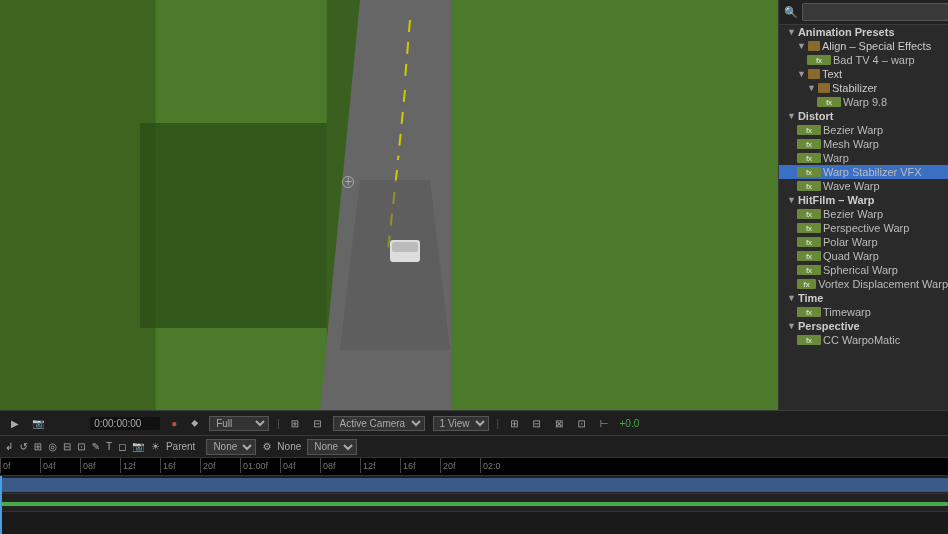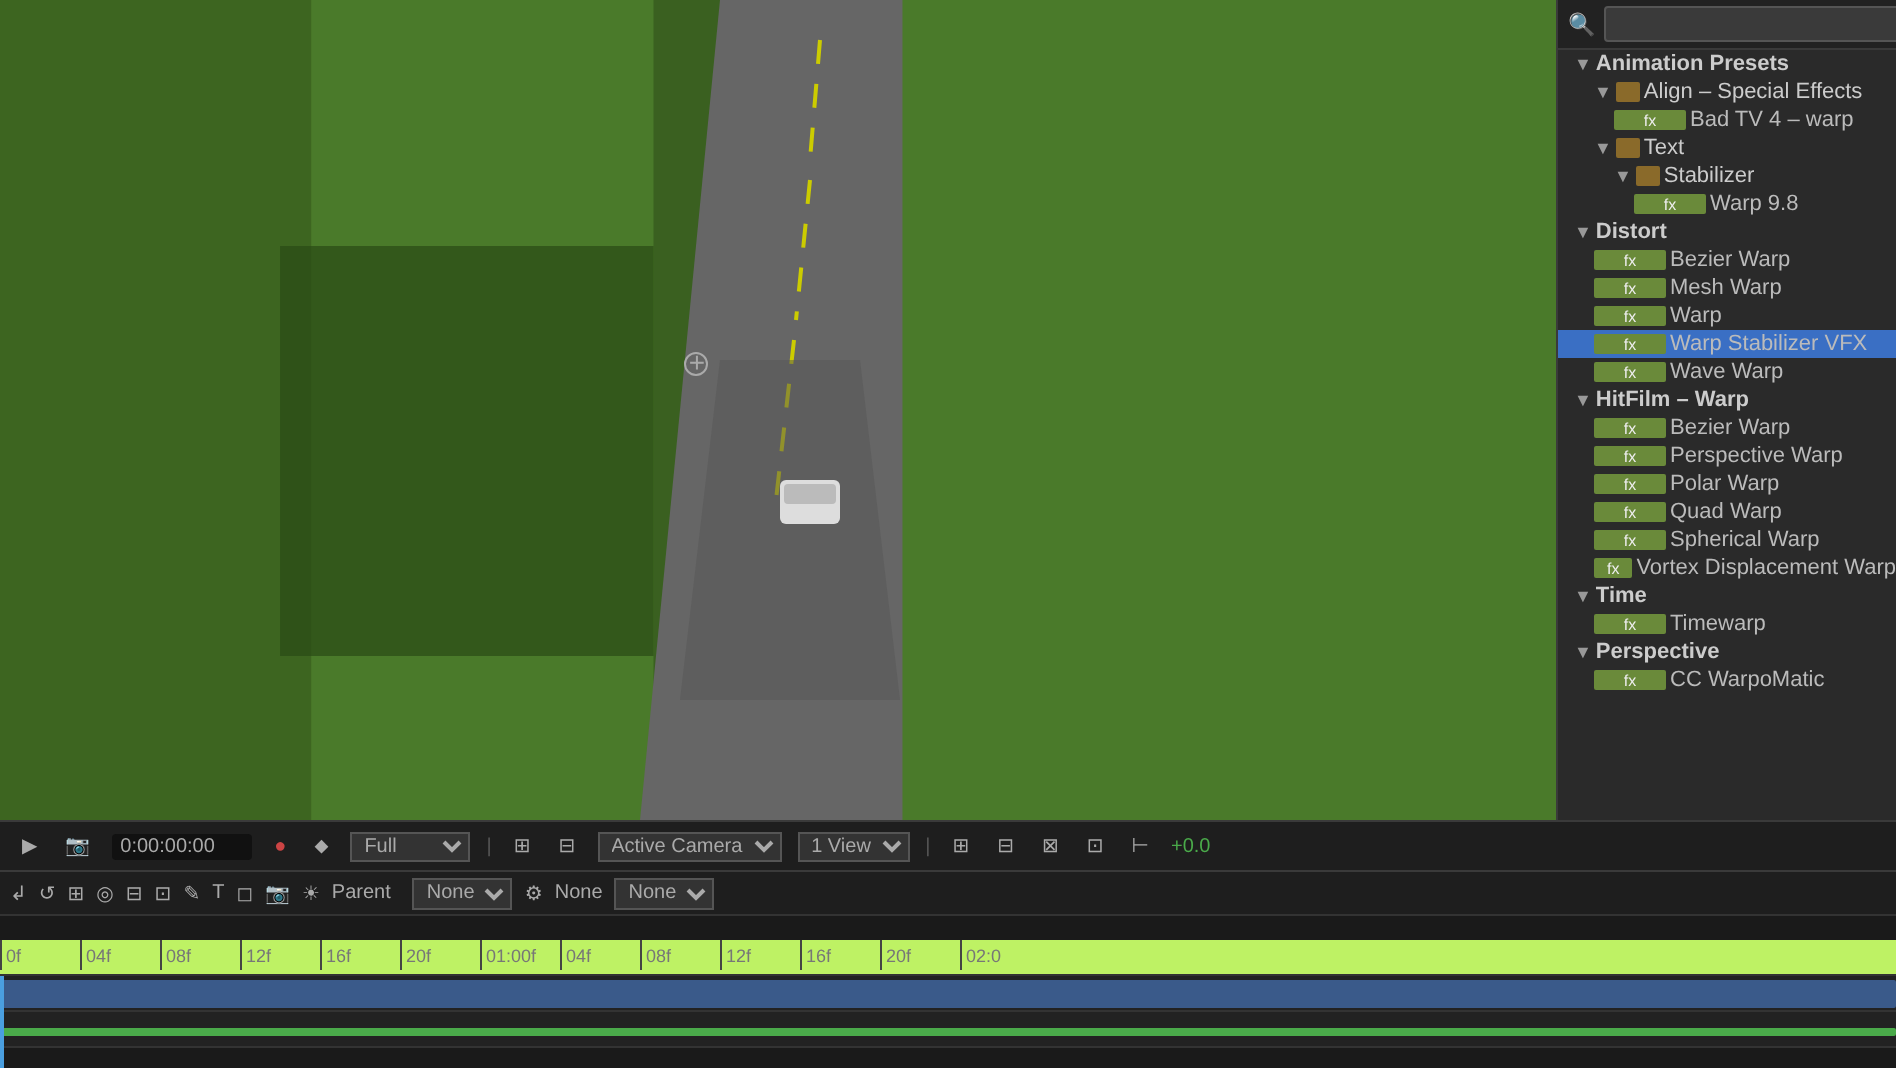--- a/index.html
+++ b/index.html
@@ -125,21 +125,21 @@
     .indent-2 { padding-left: 18px; }
     .indent-3 { padding-left: 28px; }
     .indent-4 { padding-left: 38px; }
 
     .arrow {
       font-size: 9px;
       color: #999;
       min-width: 8px;
     }
     .effect-icon {
-      width: 36px;
+      width: 24px;
       height: 10px;
       background: #6a8a3a;
       border-radius: 1px;
       font-size: 8px;
       display: inline-flex;
       align-items: center;
       justify-content: center;
       color: #eee;
       min-width: 12px;
     }
@@ -188,20 +188,21 @@
       font-size: 10px;
       padding: 1px 3px;
     }
     .timecode {
       background: #111;
       color: #aaa;
       padding: 1px 4px;
       border-radius: 2px;
       font-size: 10px;
       min-width: 70px;
+      margin-left: 34px;
     }
     .quality-select {
       background: #333;
       color: #aaa;
       border: 1px solid #555;
       font-size: 10px;
       padding: 0 2px;
     }
     .green-text { color: #4aaa4a; }
     .separator { color: #555; }
@@ -246,28 +247,27 @@
       height: 16px;
     }
     .timeline-content {
       flex: 1;
       display: flex;
       flex-direction: column;
       position: relative;
     }
     .timeline-ruler {
       height: 18px;
-      background: #bef264;
+      background: #000000;
       border-bottom: 1px solid #333;
       display: flex;
       align-items: flex-start;
       padding-left: 0;
       position: relative;
       overflow: hidden;
-      margin-top: 12px;
     }
     .ruler-marks {
       display: flex;
       height: 100%;
       align-items: flex-end;
       padding-bottom: 2px;
       font-size: 9px;
       color: #777;
       gap: 0;
     }

